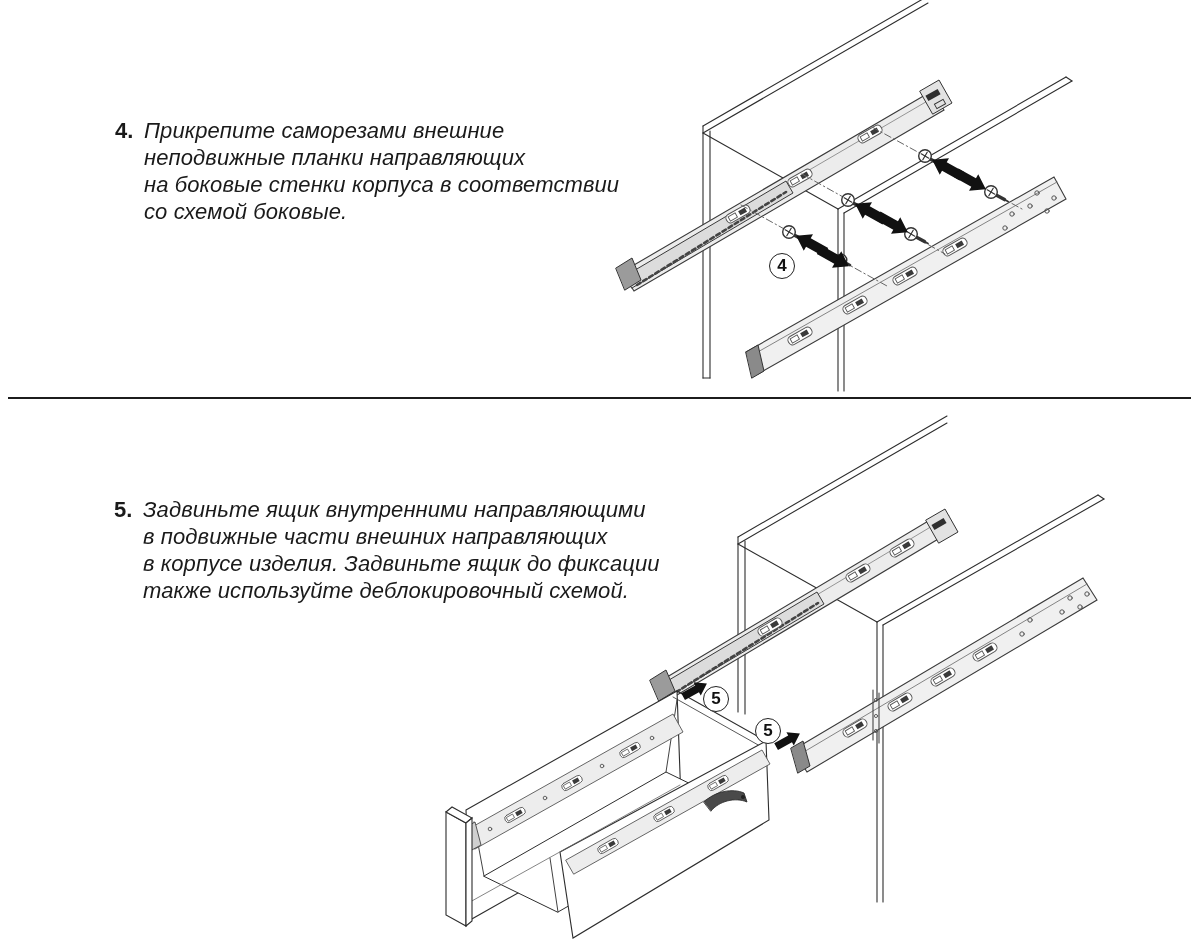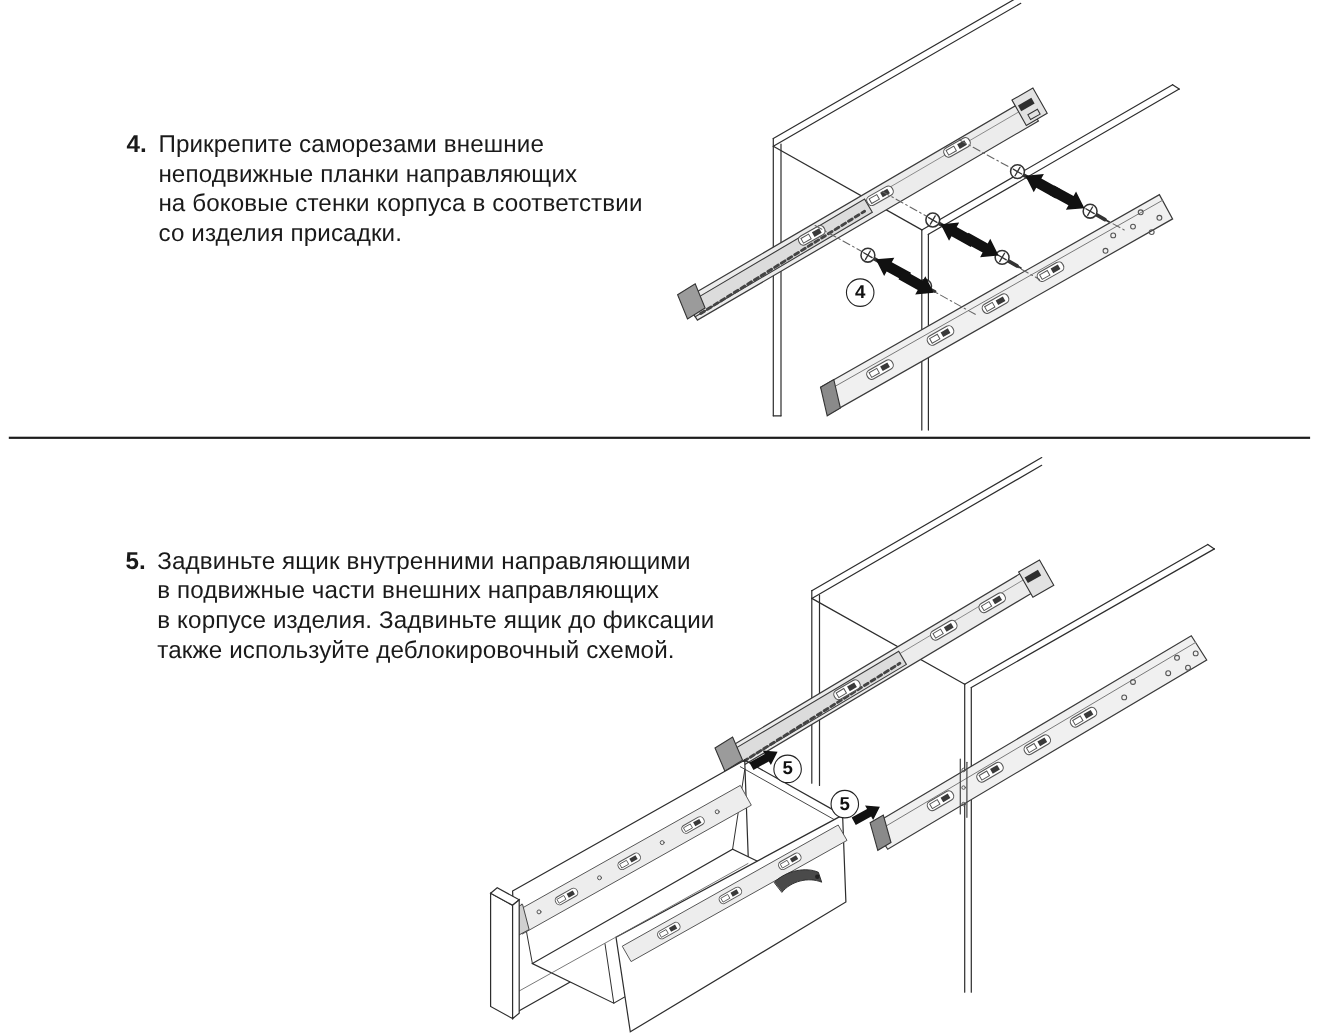--- a/index.html
+++ b/index.html
@@ -2,21 +2,21 @@
 <html><head>
 <meta charset="utf-8">
 <style>
   html,body{margin:0;padding:0;}
   body{
     width:1200px;height:939px;position:relative;background:#ffffff;
     font-family:"Liberation Sans",sans-serif;color:#1a1a1a;overflow:hidden;
   }
   .step{position:absolute;font-size:22px;line-height:27px;letter-spacing:0.1px;}
   .step .step-num{position:absolute;left:0;top:0;font-weight:bold;}
-  .step .step-lines{margin-left:29px;}
+  .step .step-lines{margin-left:29px;font-style:italic;}
   #step4{left:115px;top:117px;width:560px;}
   #step5{left:114px;top:496px;width:620px;}
   .divider{position:absolute;left:8px;top:397px;width:1183px;height:2px;background:#1c1c1c;}
   svg.diagram{position:absolute;left:0;top:0;}
   .callout{
     position:absolute;width:26px;height:26px;border:1.7px solid #222;border-radius:50%;
     background:#fff;display:flex;align-items:center;justify-content:center;
     font-size:17px;font-weight:600;color:#111;box-sizing:border-box;
   }
   #callout4{left:769px;top:253px;}
@@ -228,21 +228,21 @@
     </g>
   </g>
 </svg>
 
 <div class="step" id="step4">
   <span class="step-num">4.</span>
   <div class="step-lines">
     <div>Прикрепите саморезами внешние</div>
     <div>неподвижные планки направляющих</div>
     <div>на боковые стенки корпуса в соответствии</div>
-    <div>со изделия присадки.</div>
+    <div>со схемой боковые.</div>
   </div>
 </div>
 
 <div class="divider"></div>
 
 <div class="step" id="step5">
   <span class="step-num">5.</span>
   <div class="step-lines">
     <div>Задвиньте ящик внутренними направляющими</div>
     <div>в подвижные части внешних направляющих</div>

